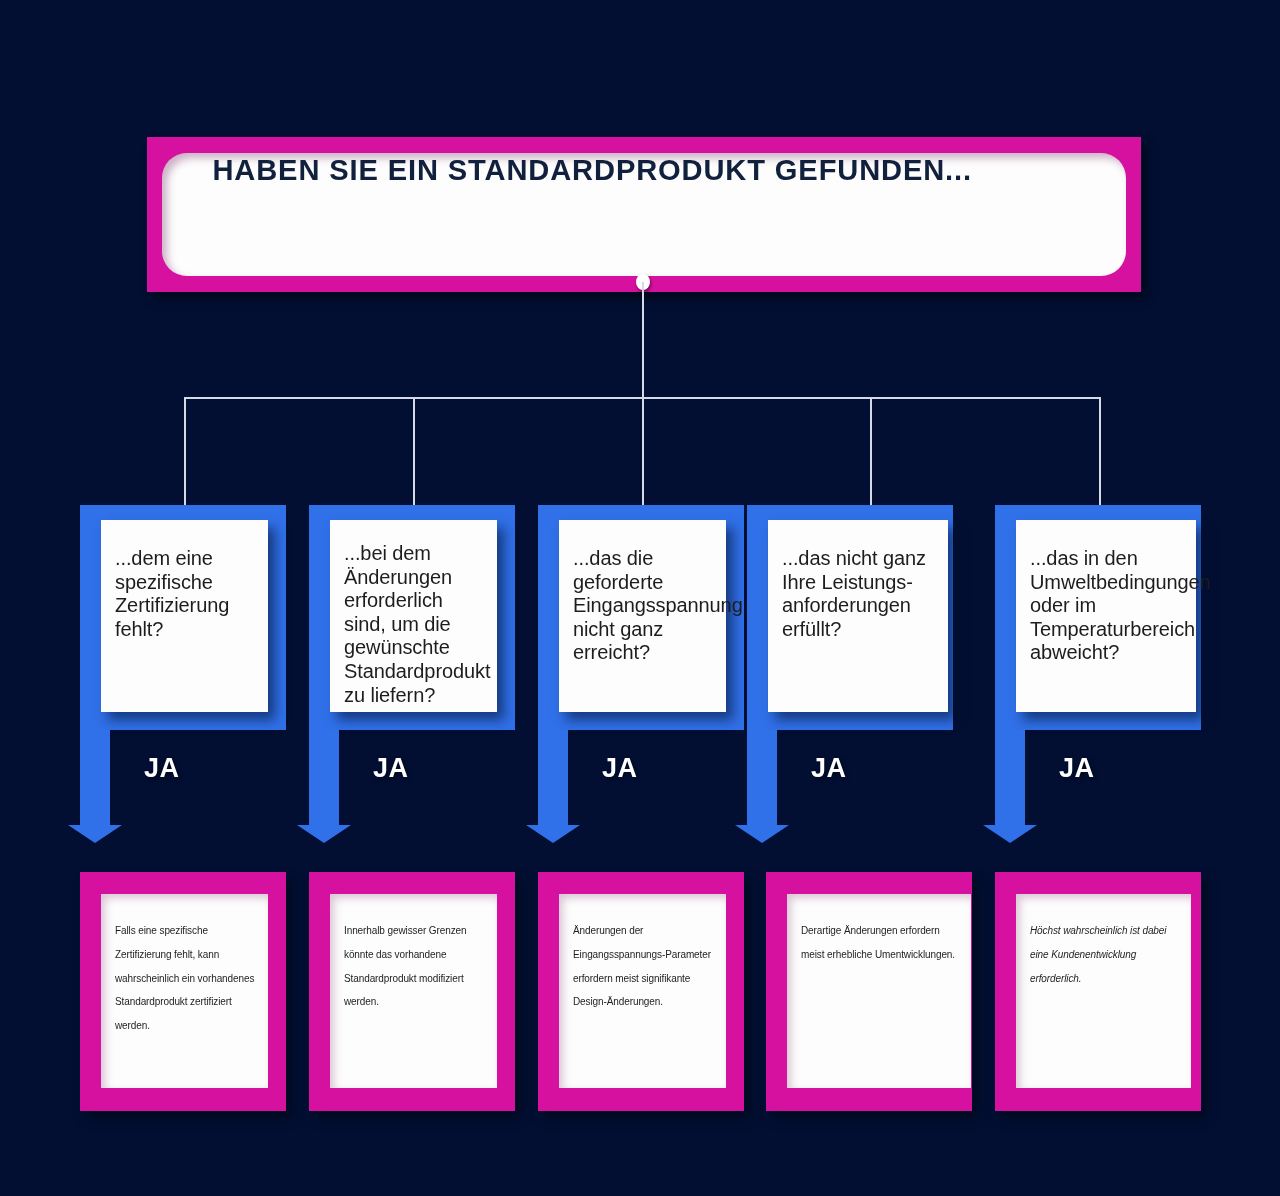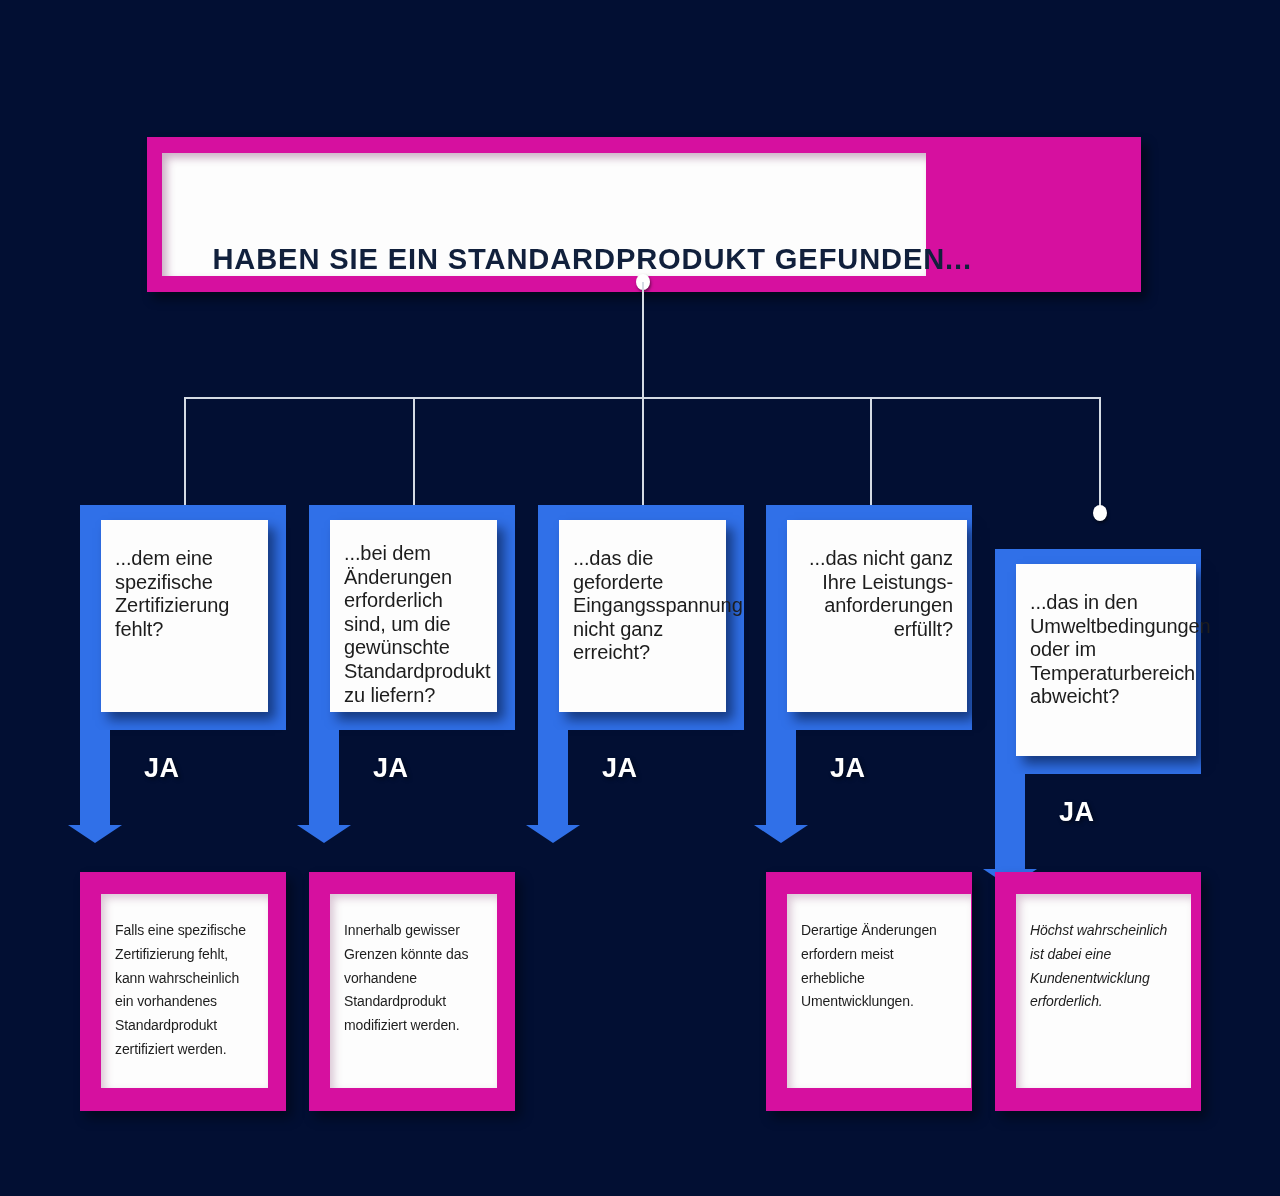--- a/index.html
+++ b/index.html
@@ -26,26 +26,27 @@
     top: 137px;
     width: 994px;
     height: 155px;
     background: #d6109f;
     box-shadow: 6px 7px 10px rgba(0,0,0,0.45);
   }
   .header-inner {
     position: absolute;
     left: 15px;
     top: 16px;
-    width: 764px;
+    width: 964px;
     height: 123px;
     background: #fdfdfd;
     box-shadow: inset 5px 5px 9px rgba(90,0,70,0.30);
     display: flex;
-    align-items: flex-end;
+    align-items: flex-start;
+    border-radius: 25px;
   }
   .header-title {
     padding-left: 52px;
     color: #11203c;
     font-size: 30px;
     font-weight: 700;
     letter-spacing: 0.9px;
     white-space: nowrap;
     transform: scaleX(0.97);
     transform-origin: left center;
@@ -144,21 +145,21 @@
     left: 21px;
     top: 22px;
     width: 167px;
     height: 194px;
     background: #fdfdfd;
     box-shadow: inset 4px 4px 8px rgba(90,0,70,0.22);
     padding: 25px 12px 0 14px;
   }
   .atext {
     color: #1d1d1d;
-    font-size: 14px;
+    font-size: 10px;
     line-height: 23.8px;
     font-weight: 400;
     letter-spacing: -0.1px;
   }
 </style>
 </head>
 <body>
 
 <div id="canvas">
 
@@ -224,36 +225,36 @@
     </div>
     <div class="leg"></div>
     <div class="arrowhead">
       <svg width="62" height="38" viewBox="0 0 62 38">
         <polygon points="16,0 46,0 46,20 58,20 31,38 4,20 16,20" fill="#3070e8"></polygon>
       </svg>
     </div>
     <div class="ja">JA</div>
   </div>
 
-  <div class="qcol" style="left:766px;text-align:right;">
+  <div class="qcol" style="left:747px;">
     <div class="qbox">
       <div class="qcard" style="width:180px;">
         <div class="qtext">...das nicht ganz Ihre Leistungs-anforderungen erfüllt?</div>
       </div>
     </div>
     <div class="leg"></div>
     <div class="arrowhead">
       <svg width="62" height="38" viewBox="0 0 62 38">
         <polygon points="16,0 46,0 46,20 58,20 31,38 4,20 16,20" fill="#3070e8"></polygon>
       </svg>
     </div>
     <div class="ja">JA</div>
   </div>
 
-  <div class="qcol" style="left:995px;margin-top:44px;">
+  <div class="qcol" style="left:995px;">
     <div class="qbox">
       <div class="qcard" style="width:180px;">
         <div class="qtext">...das in den Umweltbedingungen oder im Temperaturbereich abweicht?</div>
       </div>
     </div>
     <div class="leg"></div>
     <div class="arrowhead">
       <svg width="62" height="38" viewBox="0 0 62 38">
         <polygon points="16,0 46,0 46,20 58,20 31,38 4,20 16,20" fill="#3070e8"></polygon>
       </svg>
@@ -266,20 +267,25 @@
       <div class="atext">Falls eine spezifische Zertifizierung fehlt, kann wahrscheinlich ein vorhandenes Standardprodukt zertifiziert werden.</div>
     </div>
   </div>
 
   <div class="acol" style="left:309px;">
     <div class="acard">
       <div class="atext">Innerhalb gewisser Grenzen könnte das vorhandene Standardprodukt modifiziert werden.</div>
     </div>
   </div>
 
+  <div class="acol" style="left:538px;">
+    <div class="acard">
+      <div class="atext">Änderungen der Eingangsspannungs-Parameter erfordern meist signifikante Design-Änderungen.</div>
+    </div>
+  </div>
 
   <div class="acol" style="left:766px;">
     <div class="acard" style="width:184px;">
       <div class="atext">Derartige Änderungen erfordern meist erhebliche Umentwicklungen.</div>
     </div>
   </div>
 
   <div class="acol" style="left:995px;">
     <div class="acard" style="width:175px;font-style:italic;">
       <div class="atext">Höchst wahrscheinlich ist dabei eine Kundenentwicklung erforderlich.</div>

